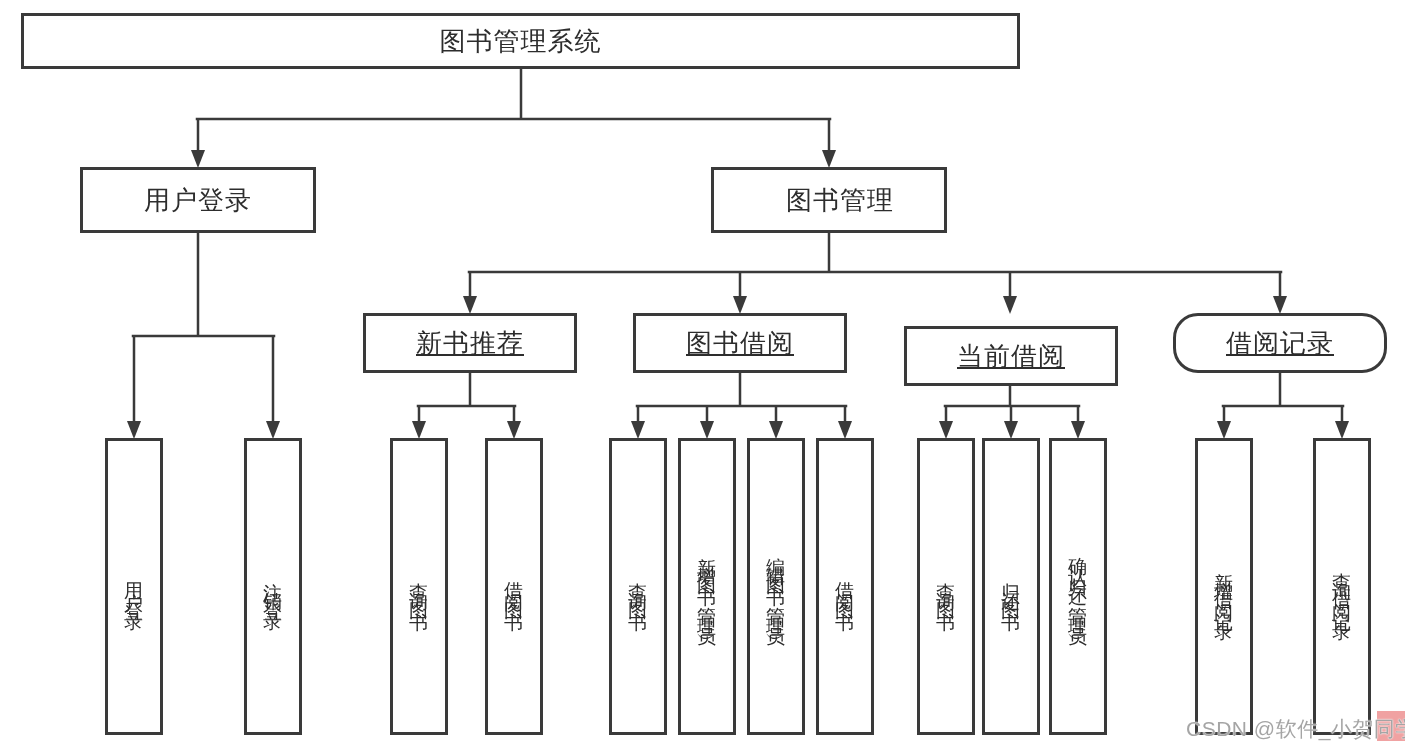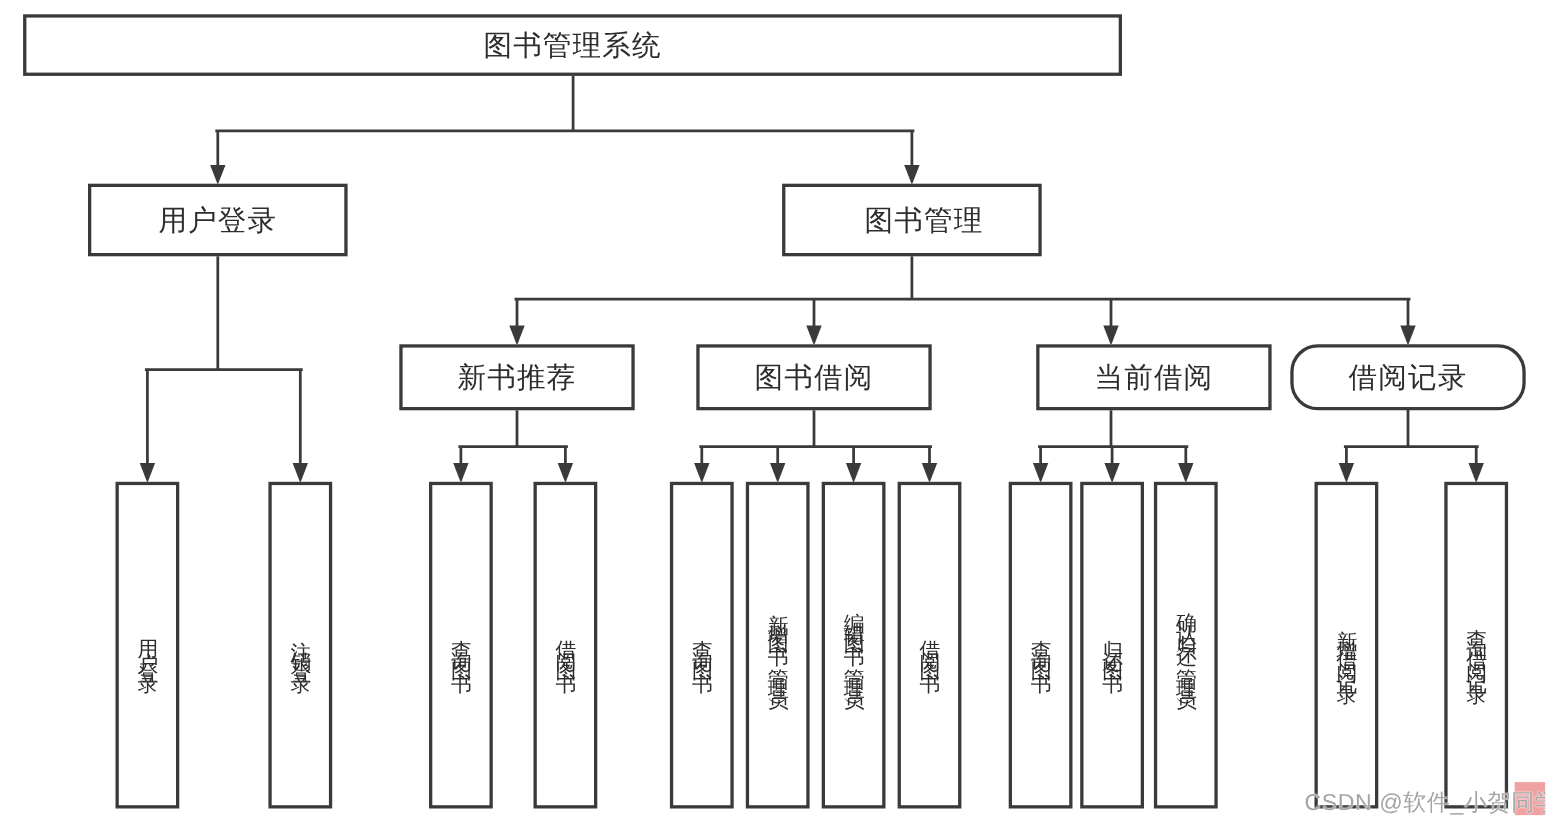--- a/index.html
+++ b/index.html
@@ -8,22 +8,22 @@
   .connectors{position:absolute;left:0;top:0;z-index:1;}
   .node{
     position:absolute;z-index:2;box-sizing:border-box;
     border:3px solid #3a3a3a;background:#ffffff;color:#2d2d2d;
     display:flex;align-items:center;justify-content:center;
   }
   .h-node{font-size:26px;letter-spacing:1px;}
   .root{left:21px;top:13px;width:999px;height:56px;}
   .l2a{left:80px;top:167px;width:236px;height:66px;}
   .l2b{left:711px;top:167px;width:236px;height:66px;padding-left:22px;}
-  .l3{top:313px;width:214px;height:60px;}
-  .l3a{left:363px;} .l3b{left:633px;} .l3c{left:942px;} .l3d{left:1173px;border-radius:25px;}
+  .l3{top:313px;width:214px;height:60px;text-decoration:underline;}
+  .l3a{left:363px;} .l3b{left:633px;} .l3c{left:904px;margin-top:13px;} .l3d{left:1173px;border-radius:25px;}
   .v-node{top:438px;width:58px;height:297px;}
   .v-node span{
     writing-mode:vertical-rl;text-orientation:mixed;
     font-size:19px;letter-spacing:10px;line-height:1;white-space:nowrap;
   }
   .vx1{left:105px;} .vx2{left:244px;} .vx3{left:390px;} .vx4{left:485px;}
   .vx5{left:609px;} .vx6{left:678px;} .vx7{left:747px;} .vx8{left:816px;}
   .vx9{left:917px;} .vx10{left:982px;} .vx11{left:1049px;}
   .vx12{left:1195px;} .vx13{left:1313px;}
   .wm-highlight{position:absolute;left:1377px;top:711px;width:28px;height:30px;z-index:4;}

